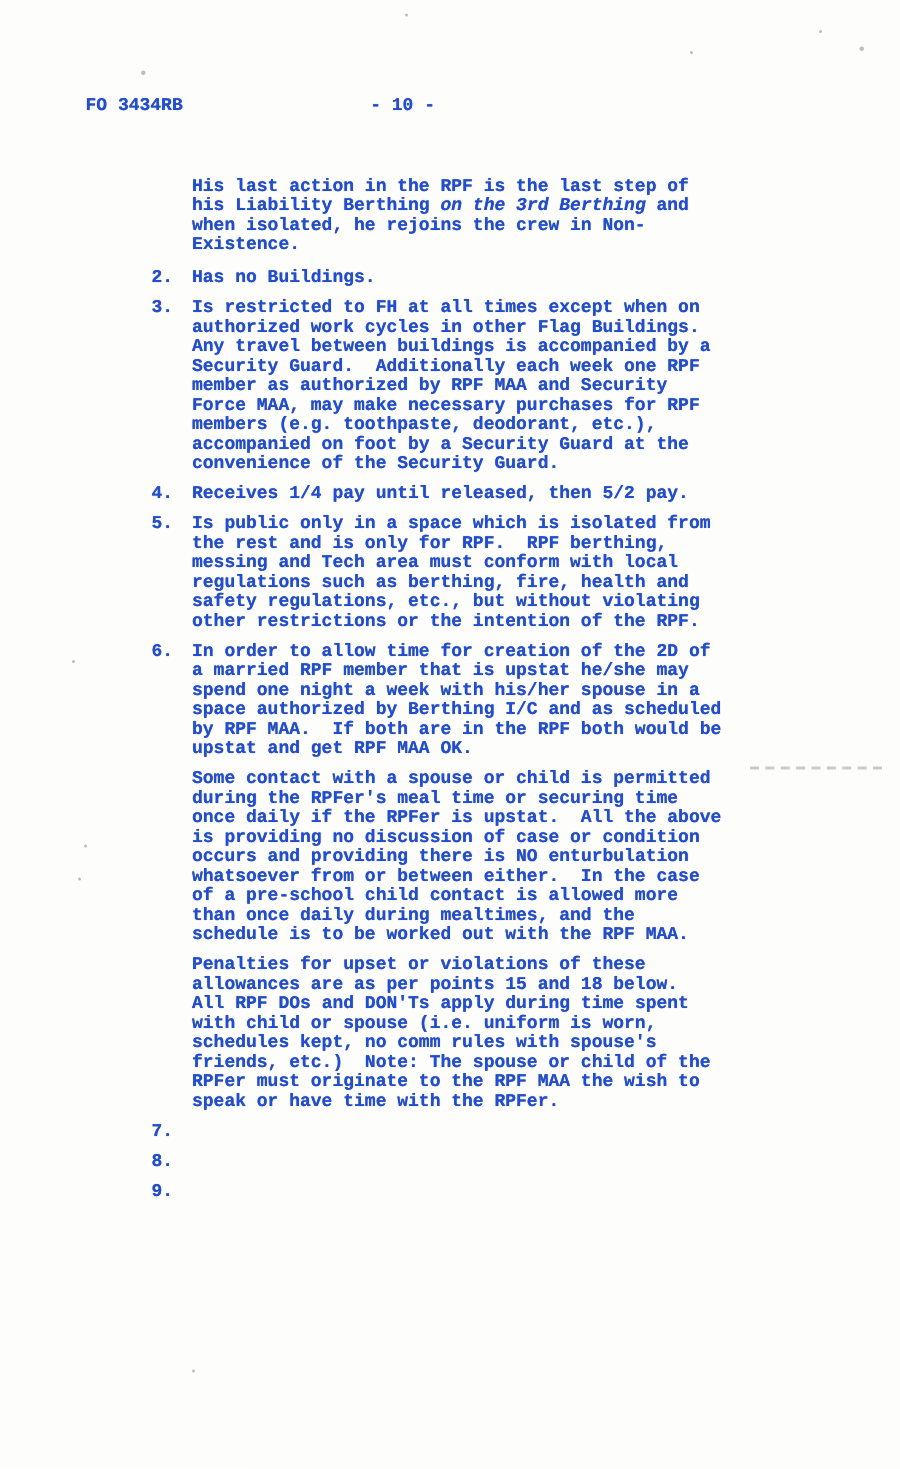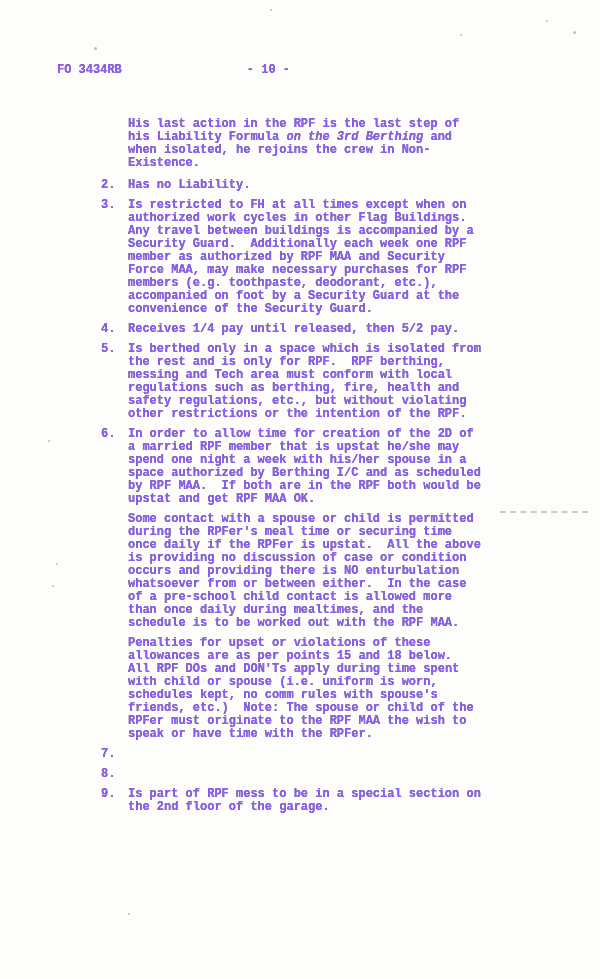--- a/index.html
+++ b/index.html
@@ -10,21 +10,21 @@
   .page {
     position: relative;
     width: 600px;
     height: 979px;
     background: #fdfdfb;
     overflow: hidden;
     font-family: "Liberation Mono", "DejaVu Sans Mono", monospace;
     font-weight: bold;
     font-size: 12px;
     line-height: 13px;
-    color: #8b5cf6;
+    color: #1d4ed8;
     text-shadow: 0 0 0.5px rgba(36,34,32,0.75);
   }
   .header {
     position: absolute;
     top: 64px;
     left: 57px;
     white-space: pre;
   }
   .page-num {
     display: inline-block;
@@ -75,65 +75,62 @@
     opacity: 0.55;
   }
 </style>
 </head>
 <body>
 
 <div class="page">
   <div class="header"><span>FO 3434RB</span><span class="page-num">- 10 -</span></div>
 
   <div class="content">
-    <p class="intro"><span>His last action in the RPF is the last step of his Liability Formula </span><span class="seg-italic">on the 3rd Berthing</span><span> and when isolated, he rejoins the crew in Non-Existence.</span></p>
+    <p class="intro"><span>His last action in the RPF is the last step of his Liability Berthing </span><span class="seg-italic">on the 3rd Berthing</span><span> and when isolated, he rejoins the crew in Non-Existence.</span></p>
     <div>
         <div class="item">
           <div class="num">2.</div>
           <div class="item-body">
-            <p class="para"><span>Has no Liability.</span></p>
+            <p class="para"><span>Has no Buildings.</span></p>
           </div>
         </div>
         <div class="item">
           <div class="num">3.</div>
           <div class="item-body">
             <p class="para"><span>Is restricted to FH at all times except when on authorized work cycles in other Flag Buildings.  Any travel between buildings is accompanied by a Security Guard.  Additionally each week one RPF member as authorized by RPF MAA and Security Force MAA, may make necessary purchases for RPF members (e.g. toothpaste, deodorant, etc.), accompanied on foot by a Security Guard at the convenience of the Security Guard.</span></p>
           </div>
         </div>
         <div class="item">
           <div class="num">4.</div>
           <div class="item-body">
             <p class="para"><span>Receives 1/4 pay until released, then 5/2 pay.</span></p>
           </div>
         </div>
         <div class="item">
           <div class="num">5.</div>
           <div class="item-body">
-            <p class="para"><span>Is berthed only in a space which is isolated from the rest and is only for RPF.  RPF berthing, messing and Tech area must conform with local regulations such as berthing, fire, health and safety regulations, etc., but without violating other restrictions or the intention of the RPF.</span></p>
+            <p class="para"><span>Is public only in a space which is isolated from the rest and is only for RPF.  RPF berthing, messing and Tech area must conform with local regulations such as berthing, fire, health and safety regulations, etc., but without violating other restrictions or the intention of the RPF.</span></p>
           </div>
         </div>
         <div class="item">
           <div class="num">6.</div>
           <div class="item-body">
             <p class="para"><span>In order to allow time for creation of the 2D of a married RPF member that is upstat he/she may spend one night a week with his/her spouse in a space authorized by Berthing I/C and as scheduled by RPF MAA.  If both are in the RPF both would be upstat and get RPF MAA OK.</span></p>
             <p class="para"><span>Some contact with a spouse or child is permitted during the RPFer's meal time or securing time once daily if the RPFer is upstat.  All the above is providing no discussion of case or condition occurs and providing there is </span><span class="seg-underline">NO</span><span> enturbulation whatsoever from or between either.  In the case of a pre-school child contact is allowed more than once daily during mealtimes, and the schedule is to be worked out with the RPF MAA.</span></p>
             <p class="para"><span>Penalties for upset or violations of these allowances are as per points 15 and 18 below.  All RPF </span><span class="seg-underline">DOs</span><span> and </span><span class="seg-underline">DON'Ts</span><span> apply during time spent with child or spouse (i.e. uniform is worn, schedules kept, no comm rules with spouse's friends, etc.)  Note: The spouse or child of the RPFer must originate to the RPF MAA the wish to speak or have time with the RPFer.</span></p>
           </div>
         </div>
         <div class="item">
           <div class="num">7.</div>
         </div>
         <div class="item">
           <div class="num">8.</div>
         </div>
         <div class="item">
           <div class="num">9.</div>
-          <div class="item-body">
-            <p class="para"><span>Is part of RPF mess to be in a special section on the 2nd floor of the garage.</span></p>
-          </div>
         </div>
       </div>
   </div>
 
   <div class="pencil-mark"></div>
 
   <div class="speck" style="left:270px; top:9px;  width:2px; height:2px;"></div>
   <div class="speck" style="left:546px; top:20px; width:2px; height:2px;"></div>
   <div class="speck" style="left:573px; top:31px; width:3px; height:3px;"></div>
   <div class="speck" style="left:460px; top:34px; width:2px; height:2px;"></div>

